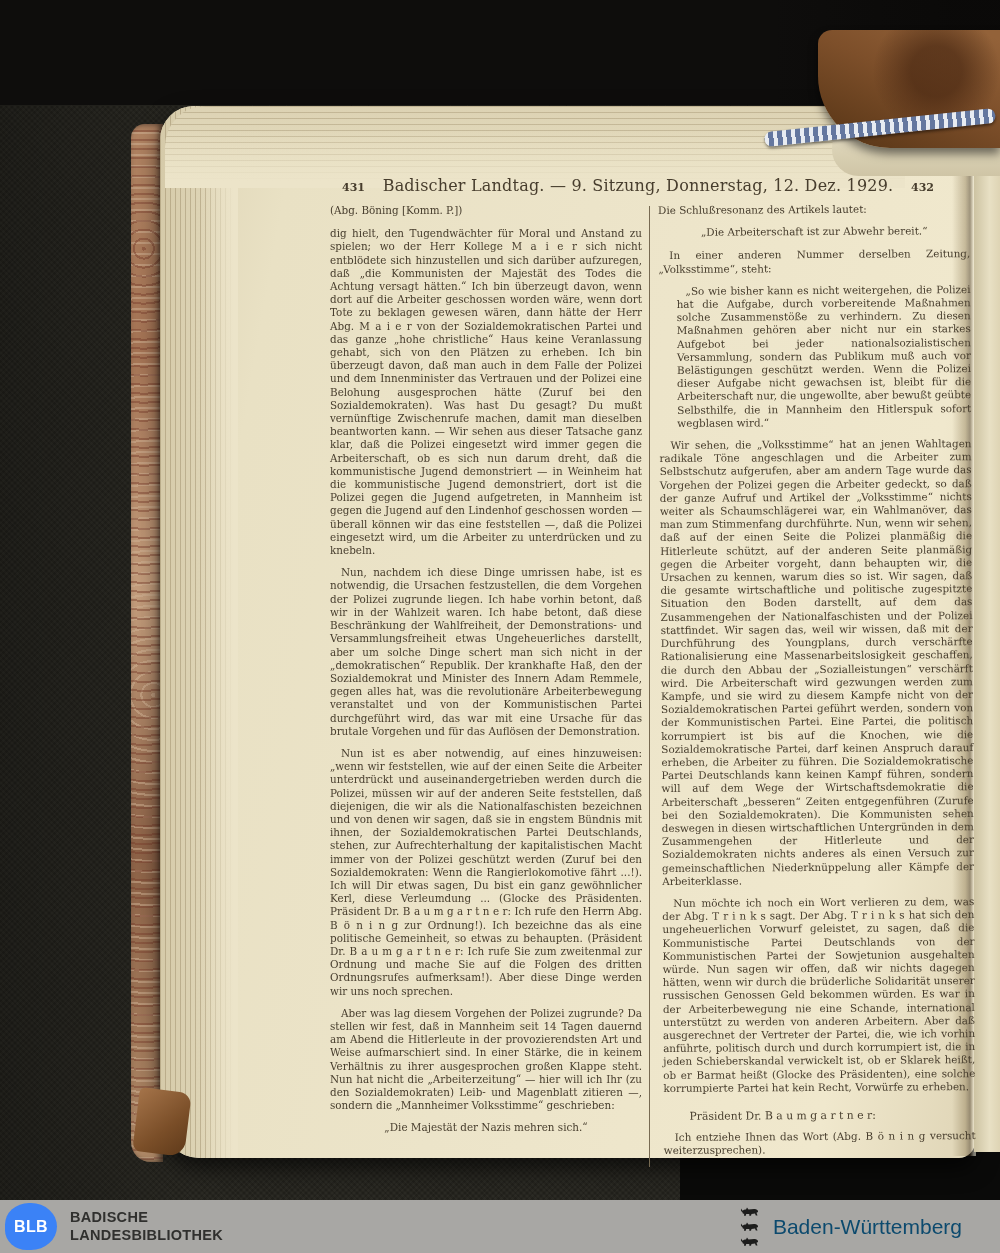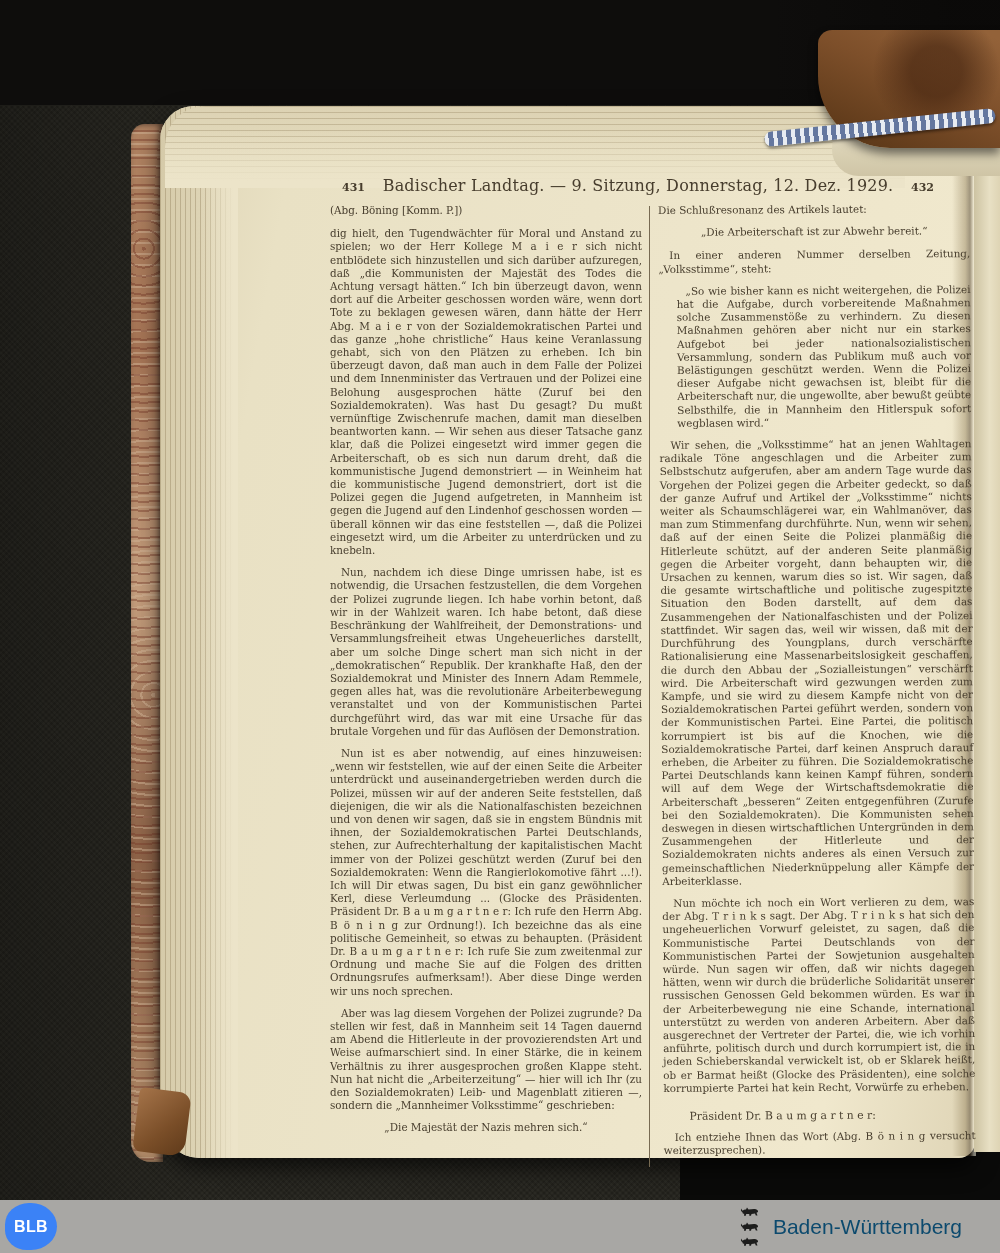--- a/index.html
+++ b/index.html
@@ -137,20 +137,24 @@
         <div class="pres-heading">Präsident Dr. B a u m g a r t n e r:</div>
         <p class="para">Ich entziehe Ihnen das Wort (Abg. B ö n i n g versucht weiterzusprechen).</p>
       </div>
     </div>
   </div>
 
   <div class="footer">
     <div class="blb-logo">
       <span>BLB</span>
     </div>
+    <div class="lib-name">
+      <div>BADISCHE</div>
+      <div>LANDESBIBLIOTHEK</div>
+    </div>
     <div class="footer-right">
       <span class="arms">
         <svg width="24" height="42" viewBox="0 0 20 42" xmlns="http://www.w3.org/2000/svg">
           <defs>
             <path id="lion" d="M2.5 7 C2 4.5 4 3 6 3.5 L7 1.5 L8.5 3.5 L14 3 C16.5 2.8 18.5 4.2 18 6 L16.5 6.8 L17.5 9.5 L15.8 9.5 L15 7.4 L11.5 7.9 L11 9.8 L9.3 9.8 L9.3 7.9 L6.2 7.9 L5.8 9.8 L4 9.8 L4.2 7.7 C3.2 7.7 2.7 7.4 2.5 7 Z M2.6 6.2 C1 5.8 .4 4 1.4 2.6 C1.7 4.2 2.4 4.8 3.6 5 Z"></path>
           </defs>
           <use href="#lion" y="0" fill="#1d1d1c"></use>
           <use href="#lion" y="15" fill="#1d1d1c"></use>
           <use href="#lion" y="30" fill="#1d1d1c"></use>
         </svg>

